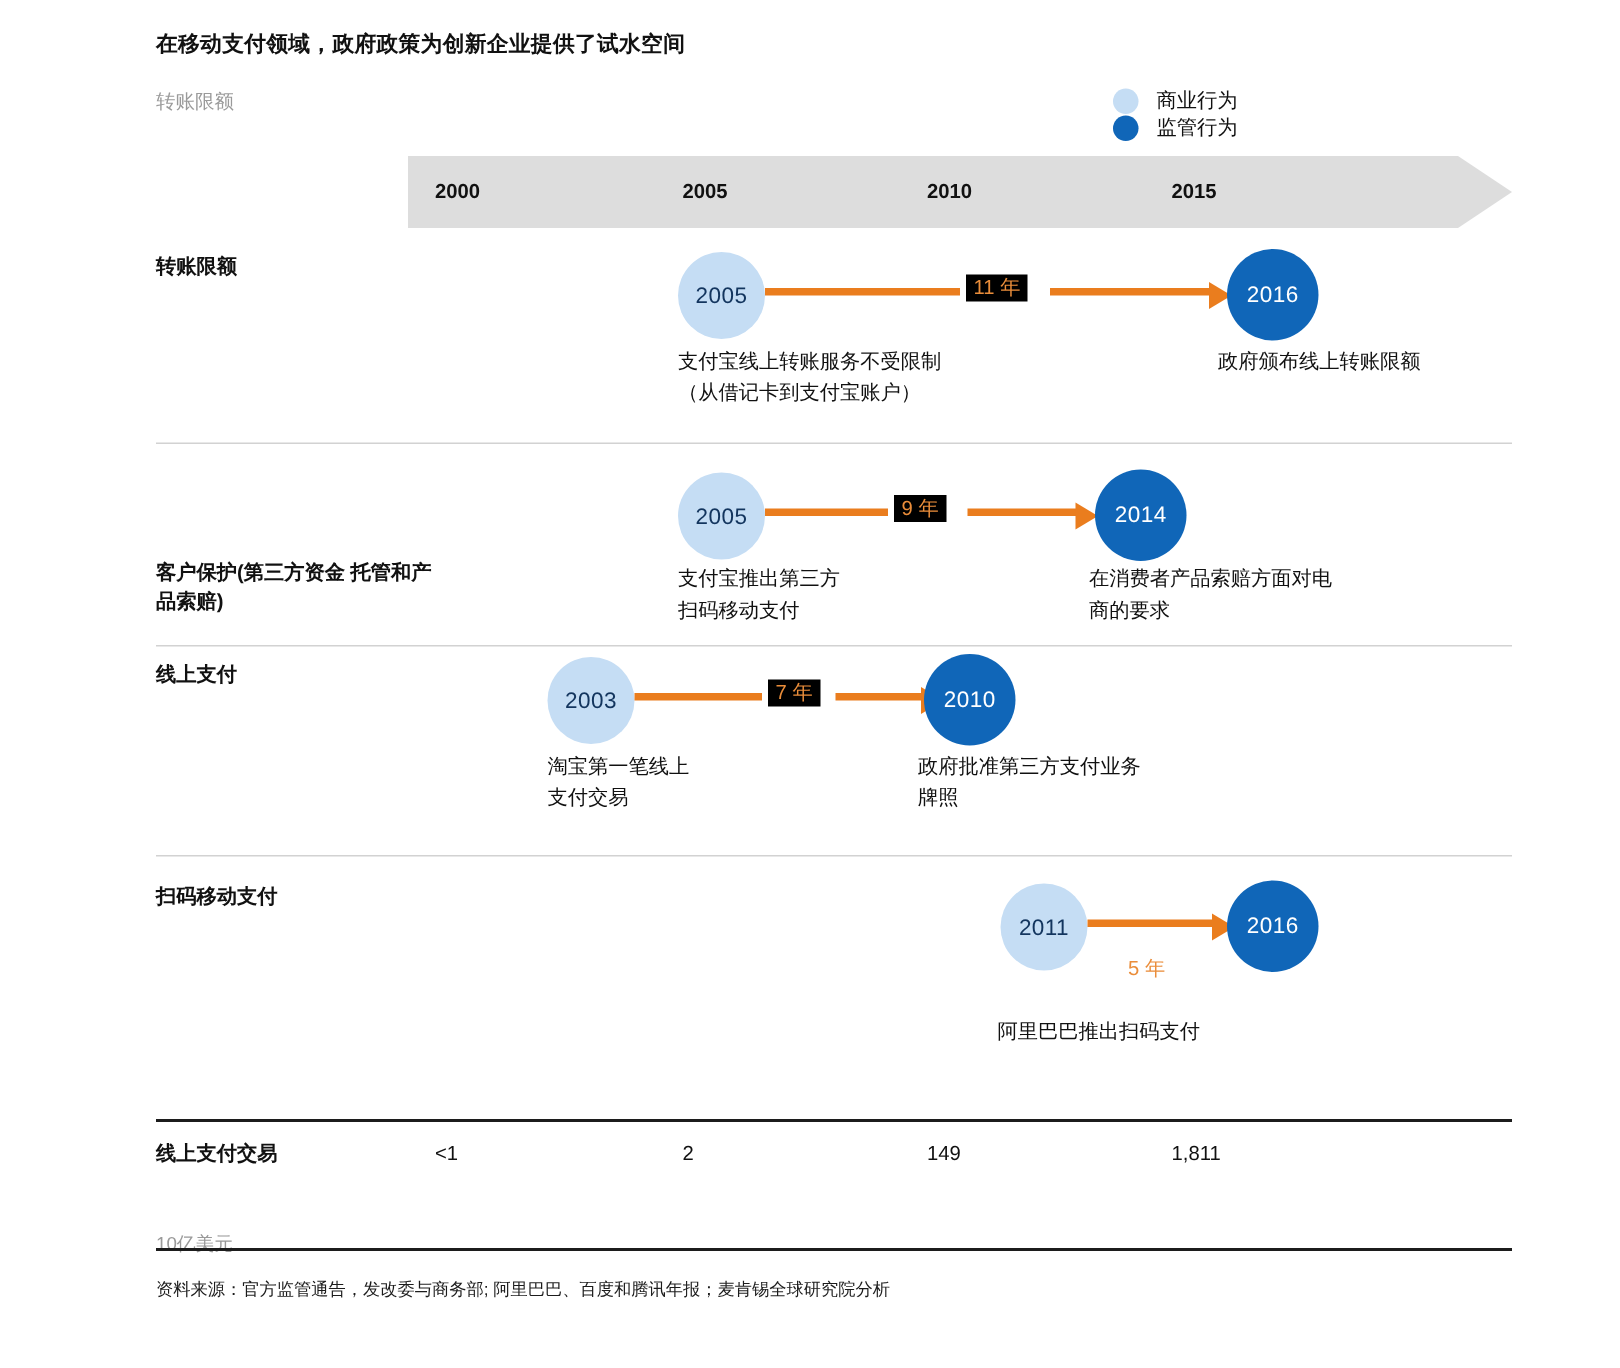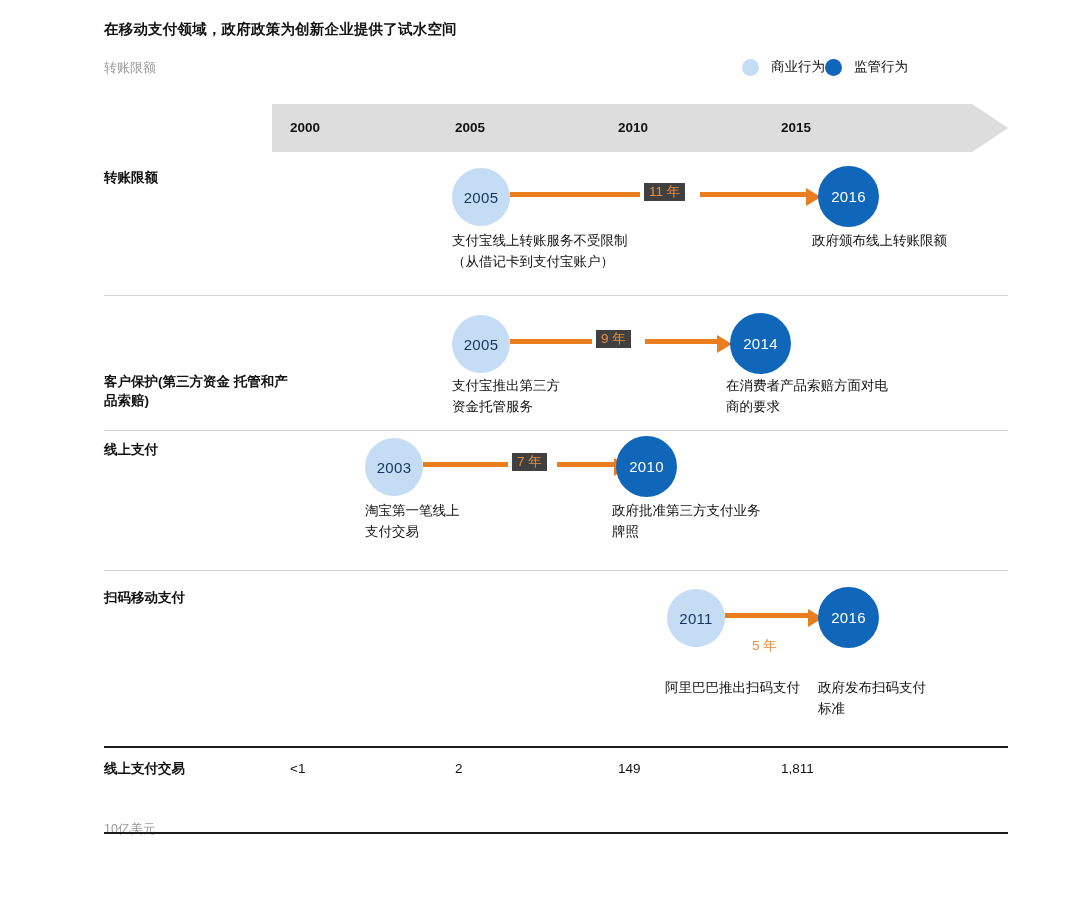--- a/index.html
+++ b/index.html
@@ -41,20 +41,21 @@
     white-space: nowrap;
   }
 
   
   .legend {
     position: absolute;
     left: 742px;
     top: 58px;
     display: flex;
     align-items: center;
+    flex-direction: column;
   }
   .legend-item {
     display: flex;
     align-items: center;
     gap: 12px;
   }
   .legend-dot {
     width: 17px;
     height: 17px;
     border-radius: 50%;
@@ -157,21 +158,21 @@
     width: 0;
     height: 0;
     border-top: 9px solid transparent;
     border-bottom: 9px solid transparent;
     border-left: 15px solid #ea7d1e;
   }
   .conn-label {
     position: absolute;
     font-size: 13.5px;
     color: #ea8d3a;
-    background: #404040;
+    background: #000000;
     padding: 0 5px;
     white-space: nowrap;
   }
   .conn-label.below {
     background: transparent;
   }
 
   .node-caption {
     position: absolute;
     font-size: 13.5px;
@@ -262,21 +263,21 @@
 托管和产品索赔)</div>
 
   <div class="node commercial" style="left:452px; top:315px; width:58px; height:58px;">2005</div>
   <div class="conn-line" style="left:510px; top:339px; width:82px;"></div>
   <div class="conn-label" style="left:596px; top:330px;">9 年</div>
   <div class="conn-line" style="left:645px; top:339px; width:74px;"></div>
   <div class="conn-head" style="left:717px; top:335px;"></div>
   <div class="node regulatory" style="left:730px; top:313px; width:61px; height:61px;">2014</div>
 
   <div class="node-caption" style="left:452px; top:375px;">支付宝推出第三方
-资金托管服务</div>
+扫码移动支付</div>
   <div class="node-caption" style="left:726px; top:375px;">在消费者产品索赔方面对电
 商的要求</div>
 
   <div class="sep" style="top:430px;"></div>
 
   <div class="row-label" style="top:440px;">线上支付</div>
 
   <div class="node commercial" style="left:365px; top:438px; width:58px; height:58px;">2003</div>
   <div class="conn-line" style="left:423px; top:462px; width:85px;"></div>
   <div class="conn-label" style="left:512px; top:453px;">7 年</div>
@@ -293,29 +294,28 @@
 
   <div class="row-label" style="top:588px;">扫码移动支付</div>
 
   <div class="node commercial" style="left:667px; top:589px; width:58px; height:58px;">2011</div>
   <div class="conn-line" style="left:725px; top:613px; width:88px;"></div>
   <div class="conn-head" style="left:808px; top:609px;"></div>
   <div class="conn-label below" style="left:747px; top:637px;">5 年</div>
   <div class="node regulatory" style="left:818px; top:587px; width:61px; height:61px;">2016</div>
 
   <div class="node-caption" style="left:620px; top:677px;padding-left:45px;">阿里巴巴推出扫码支付</div>
-  <div class="node-caption" style="left:818px; top:677px;">政府发布扫码支付
-标准</div>
 
   <div class="rule-thick" style="top:746px;"></div>
 
   <div class="data-label">线上支付交易</div>
   <div class="data-unit">10亿美元</div>
 
   <div class="data-value" style="left:290px;">&lt;1</div>
   <div class="data-value" style="left:455px;">2</div>
   <div class="data-value" style="left:618px;">149</div>
   <div class="data-value" style="left:781px;">1,811</div>
 
   <div class="rule-thick" style="top:832px;"></div>
 
+  <div class="source">资料来源：官方监管通告，发改委与商务部; 阿里巴巴、百度和腾讯年报；麦肯锡全球研究院分析</div>
 
 </div>
 
 </body></html>

